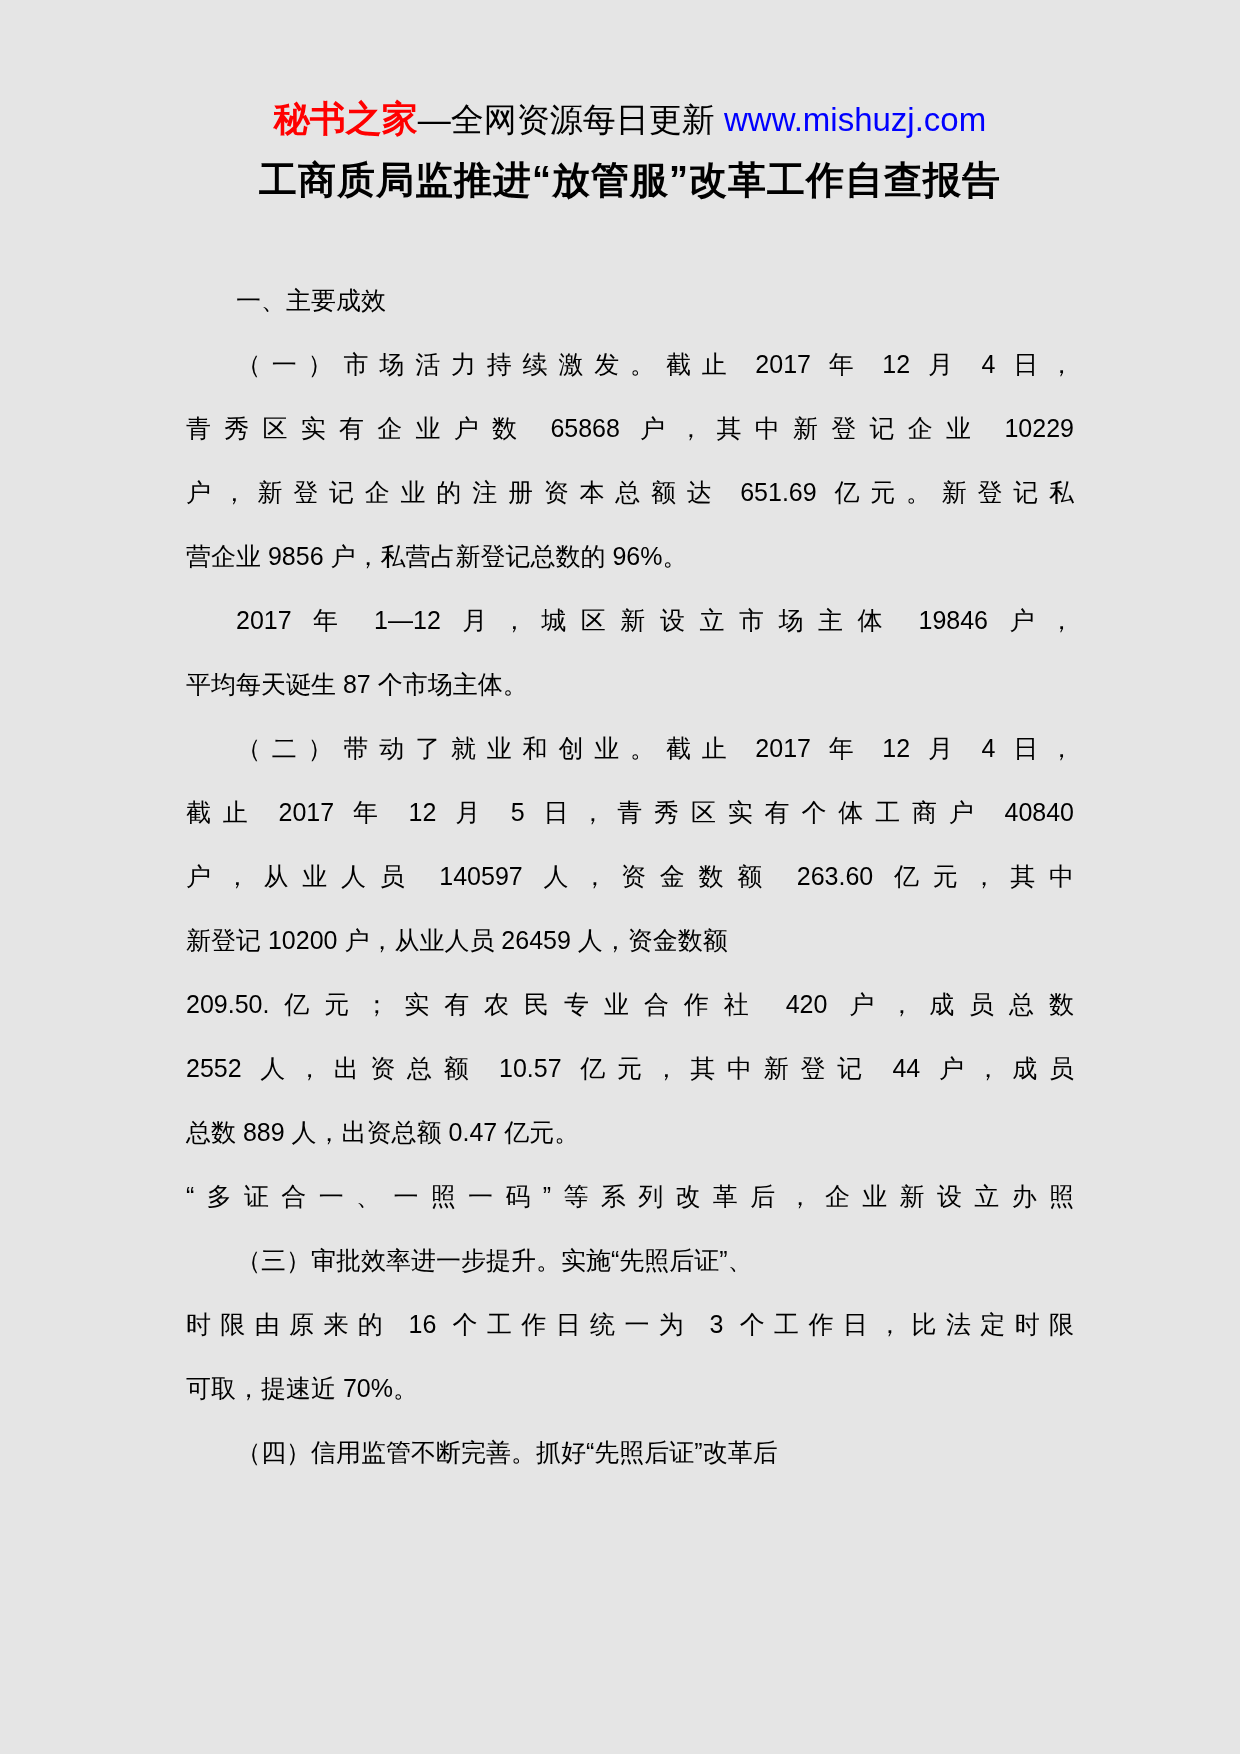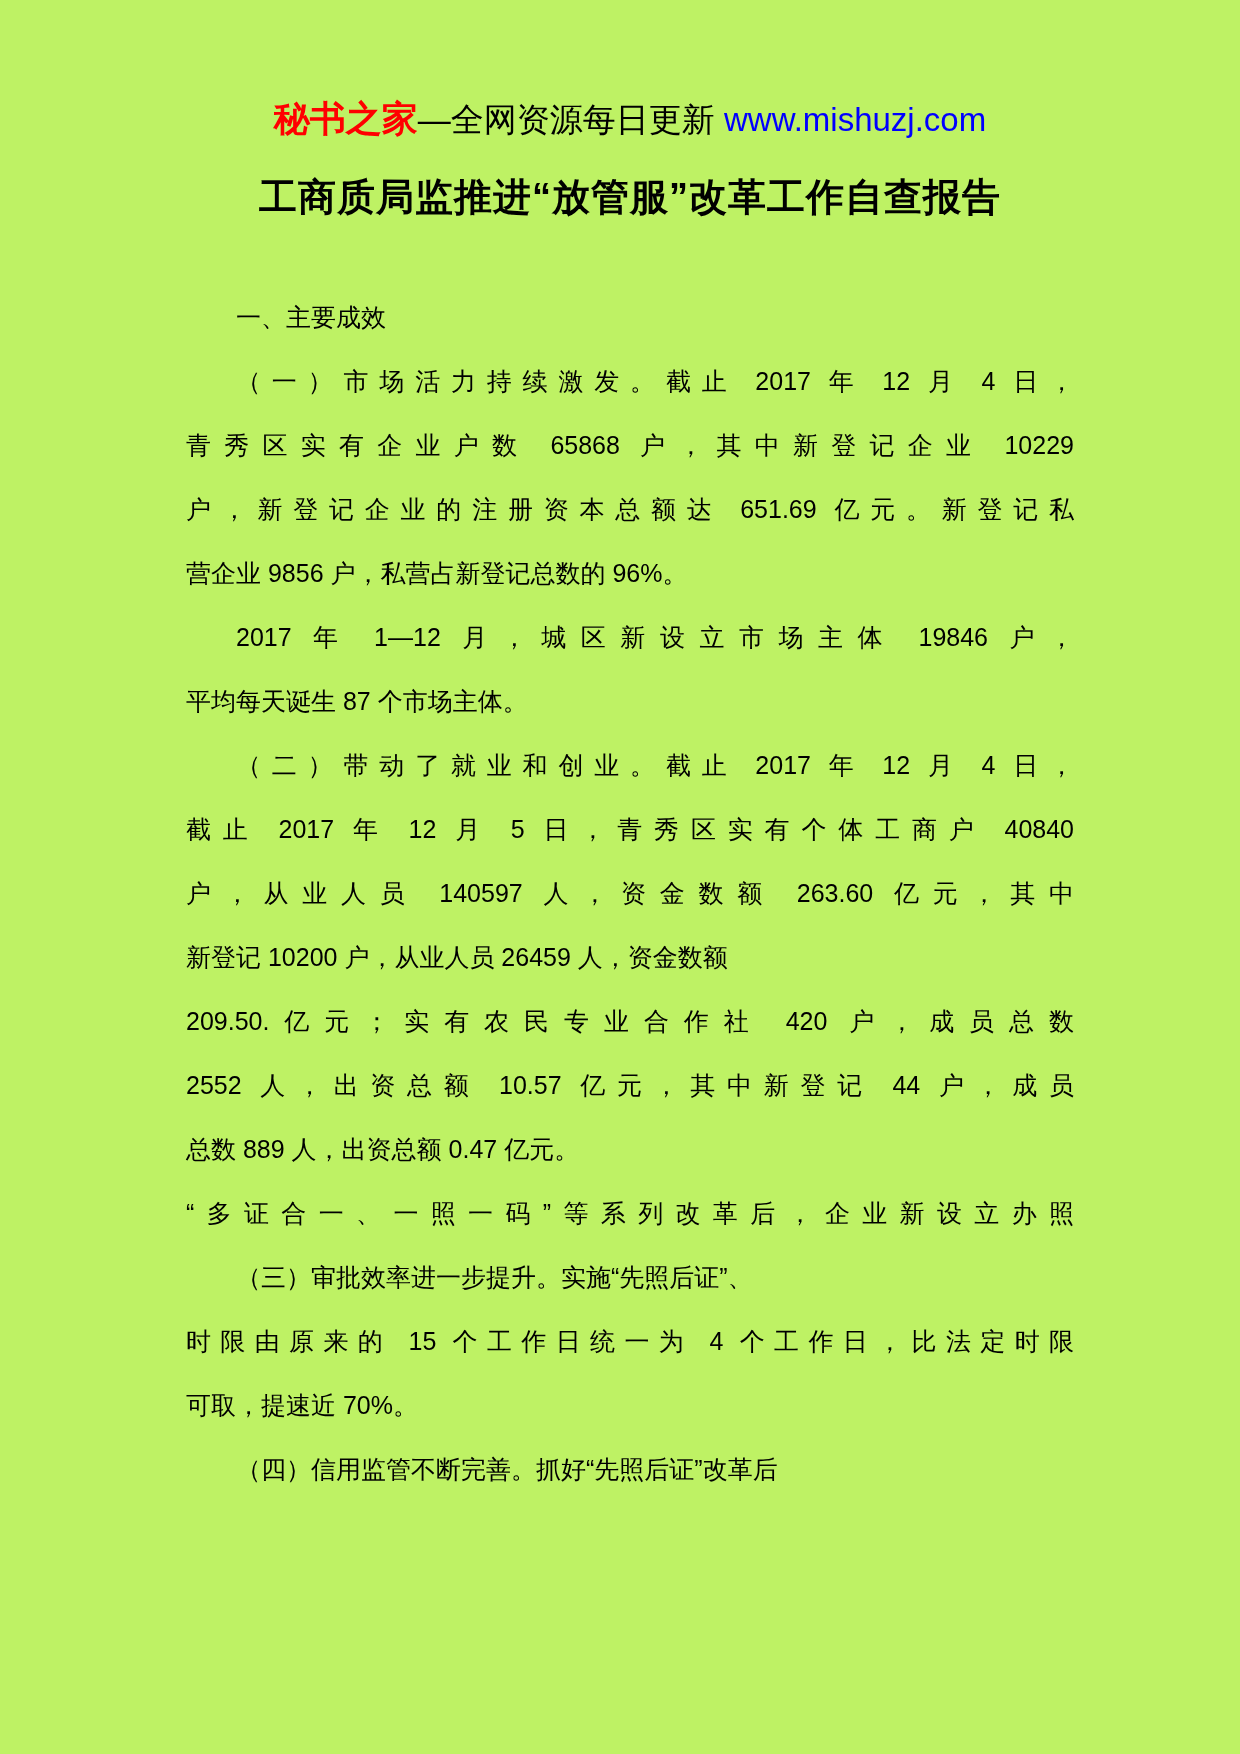--- a/index.html
+++ b/index.html
@@ -5,21 +5,21 @@
   html, body {
     margin: 0;
     padding: 0;
     background: #ffffff;
   }
   .page {
     position: relative;
     width: 1240px;
     height: 1754px;
     box-sizing: border-box;
-    background: #bef264;
+    background: #e5e5e5;
     padding: 95px 166px 0 186px;
     font-family: "Liberation Sans", sans-serif;
     color: #000000;
     overflow: hidden;
   }
   .site-header {
     text-align: center;
     font-size: 33px;
     line-height: 48px;
     white-space: nowrap;
@@ -27,21 +27,21 @@
   .site-header .brand {
     font-weight: bold;
     font-size: 36px;
   }
   .doc-title {
     font-size: 38px;
     font-weight: bold;
     text-align: center;
     line-height: 52px;
     letter-spacing: 1px;
-    margin: 27px 0 62px 0;
+    margin: 10px 0 62px 0;
   }
   .line {
     font-size: 25px;
     line-height: 64px;
     text-align: left;
     white-space: nowrap;
   }
   .line.fill {
     white-space: normal;
     text-align: justify;
@@ -74,18 +74,18 @@
       <div class="line">平均每天诞生 87 个市场主体。</div>
       <div class="line indent fill">（二）带动了就业和创业。截止 2017 年 12 月 4 日，</div>
       <div class="line fill">截止 2017 年 12 月 5 日，青秀区实有个体工商户 40840</div>
       <div class="line fill">户，从业人员 140597 人，资金数额 263.60 亿元，其中</div>
       <div class="line">新登记 10200 户，从业人员 26459 人，资金数额</div>
       <div class="line fill">209.50.亿元；实有农民专业合作社 420 户，成员总数</div>
       <div class="line fill">2552 人，出资总额 10.57 亿元，其中新登记 44 户，成员</div>
       <div class="line">总数 889 人，出资总额 0.47 亿元。</div>
       <div class="line fill">“多证合一、一照一码”等系列改革后，企业新设立办照</div>
       <div class="line indent">（三）审批效率进一步提升。实施“先照后证”、</div>
-      <div class="line fill">时限由原来的 15 个工作日统一为 4 个工作日，比法定时限</div>
+      <div class="line fill">时限由原来的 16 个工作日统一为 3 个工作日，比法定时限</div>
       <div class="line">可取，提速近 70%。</div>
       <div class="line indent">（四）信用监管不断完善。抓好“先照后证”改革后</div>
     </div>
 
 </div>
 
 </body></html>

